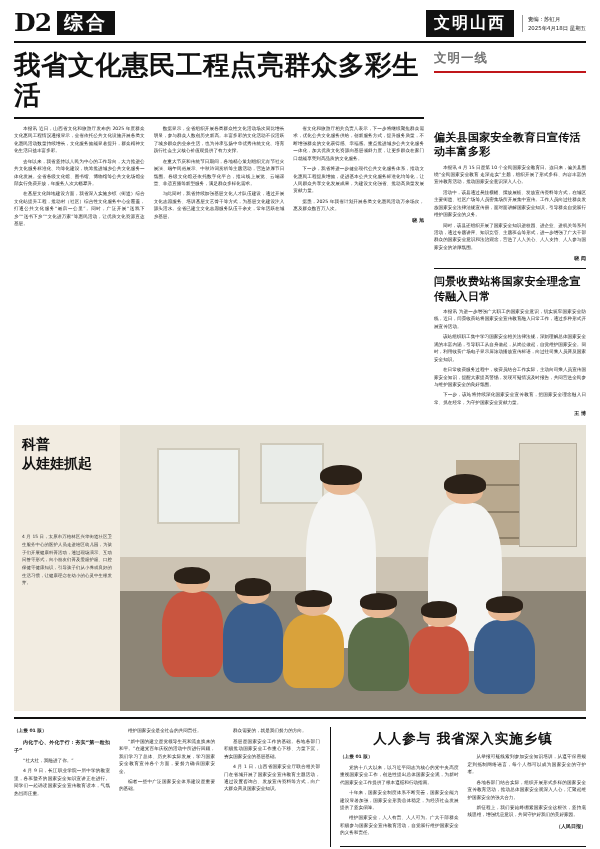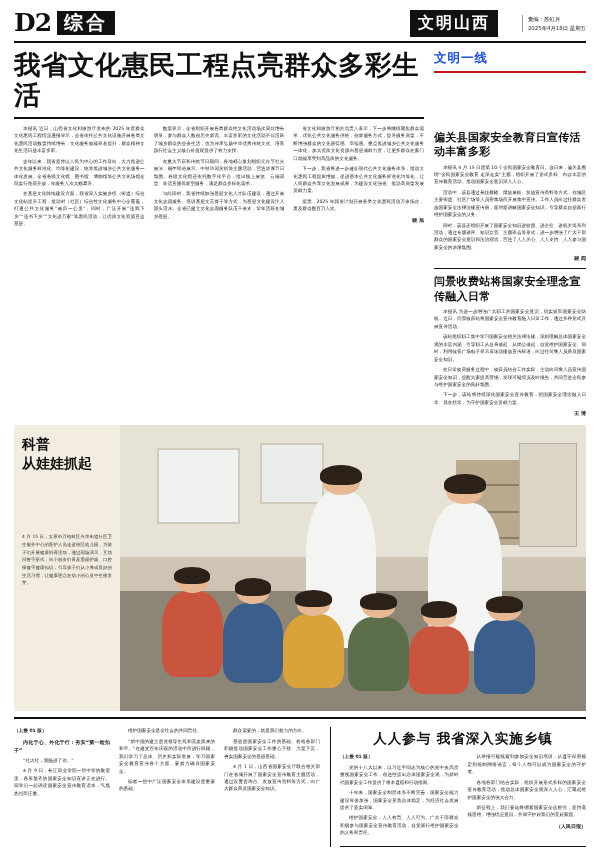--- a/index.html
+++ b/index.html
@@ -29,21 +29,21 @@
     font-size:25px;font-weight:bold;letter-spacing:-1px;
     line-height:1;
   }
   .section-badge{
     background:#111;color:#fff;
     font-size:19px;font-weight:bold;
     padding:2px 7px 3px 7px;
     letter-spacing:3px;
     line-height:1;
   }
-  .mast-right{display:flex;align-items:center;gap:24px;}
+  .mast-right{display:flex;align-items:center;gap:8px;}
   .brand{
     background:#111;color:#fff;
     font-size:16px;font-weight:bold;letter-spacing:2px;
     padding:3px 8px;
   }
   .mast-meta{
     font-size:5.4px;line-height:1.5;color:#222;
     border-left:1px solid #999;padding-left:5px;
   }
   .mast-meta div{white-space:nowrap;}
@@ -58,21 +58,21 @@
     font-size:26.5px;font-weight:bold;
     letter-spacing:0.5px;
     line-height:1.15;
     padding-bottom:6px;
     border-bottom:2.5px solid #111;
   }
   .right-col{
     width:152px;flex:none;
   }
   .right-title{
-    color:#1d4ed8;
+    color:#737373;
     font-size:12.5px;font-weight:bold;
     letter-spacing:1px;
     border-bottom:2.5px solid #c0161a;
     padding-bottom:4px;
     font-family:Liberation Serif, serif;
   }
   
   .body-grid{display:flex;gap:10px;margin-top:6px;}
   .left-zone{flex:1;}
   .col3{display:flex;gap:9px;}

